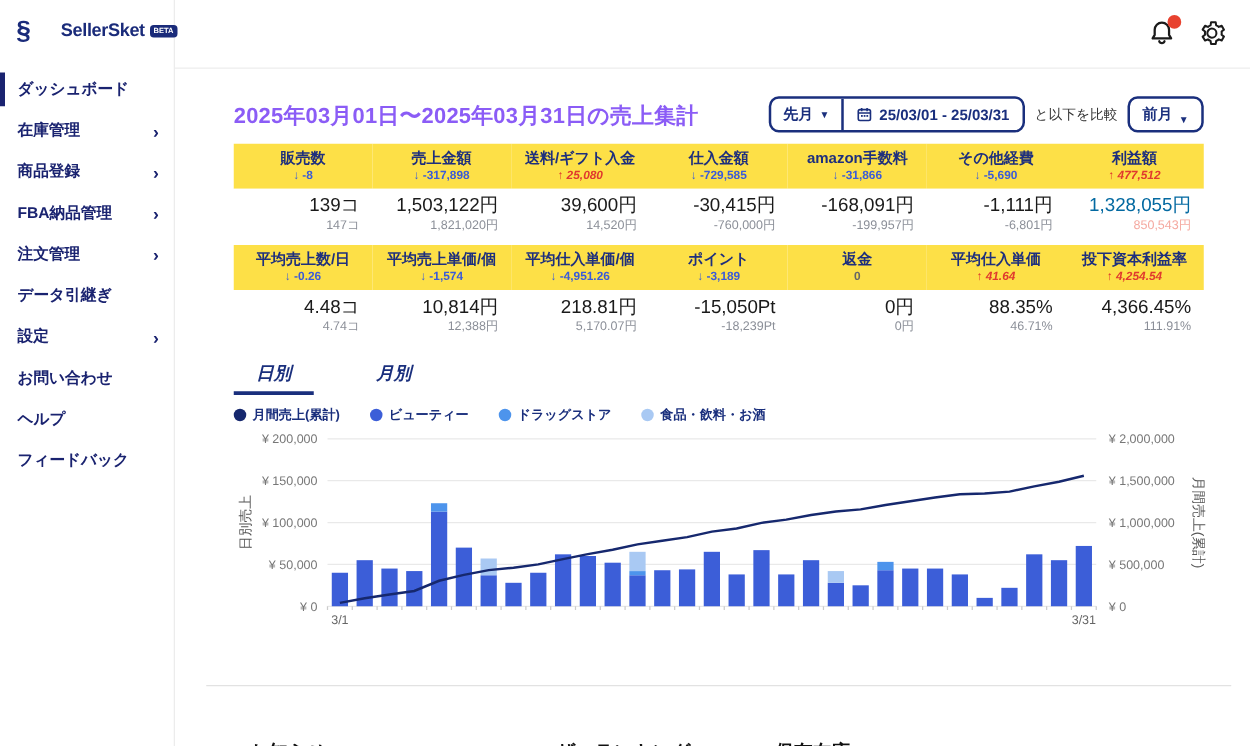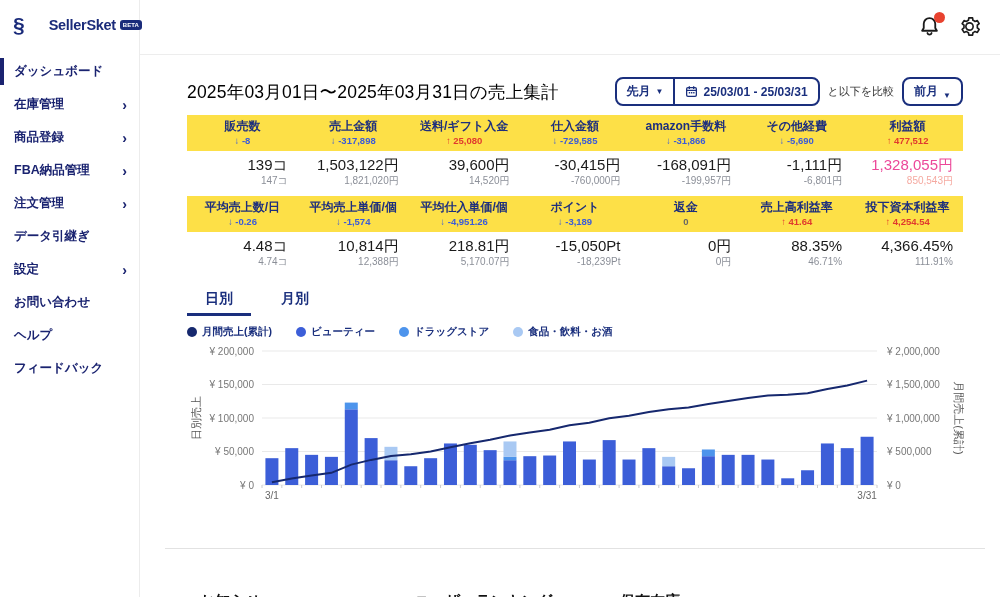--- a/index.html
+++ b/index.html
@@ -20,47 +20,47 @@
 
   
   .topbar { position:absolute; left:140px; top:0; right:0; height:55px; background:#fff; border-bottom:1px solid #ededed; display:flex; align-items:center; justify-content:flex-end; gap:16px; padding-right:18px; z-index:2; }
   .icon-btn { position:relative; width:24px; height:24px; cursor:pointer; }
   .notif-dot { position:absolute; top:-3px; right:-3px; width:11px; height:11px; border-radius:50%; background:#e8422f; }
 
   
   .main { position:absolute; left:140px; top:55px; right:0; bottom:0; padding:0 37px 0 47px; overflow:hidden; background:#fff; }
 
   .title-row { margin-top:22px; display:flex; align-items:center; justify-content:space-between; }
-  .page-title { font-size:17.5px; font-weight:normal; color:#000000; letter-spacing:0.2px; }
+  .page-title { font-size:17.5px; font-weight:bold; color:#8b5cf6; letter-spacing:0.2px; }
   .controls { display:flex; align-items:center; gap:8px; }
   .btn-group { display:flex; border:2px solid #1a2f7d; border-radius:8px; overflow:hidden; background:#fff; }
   .seg { display:flex; align-items:center; gap:5px; padding:4px 10px; font-size:12px; font-weight:bold; color:#1a2f7d; cursor:pointer; white-space:nowrap; }
   .seg + .seg { border-left:2px solid #1a2f7d; }
   .caret { font-size:8px; }
   .compare-text { font-size:11px; color:#333; white-space:nowrap; }
   .btn-outline { display:flex; align-items:flex-end; gap:5px; border:2px solid #1a2f7d; border-radius:8px; padding:4px 10px; font-size:12px; font-weight:bold; color:#1a2f7d; cursor:pointer; background:#fff; white-space:nowrap; }
 
   
   .stats { margin-top:9px; }
   .stats-grid { display:grid; grid-template-columns:repeat(7,1fr); }
   .stats-grid + .stats-grid { margin-top:5px; }
   .stat-head { background:#fde047; text-align:center; padding:4px 3px 4px; }
   .stat-label { color:#1e2f7d; font-weight:bold; font-size:12px; line-height:15px; }
   .stat-delta { font-size:9.5px; line-height:12px; margin-top:1px; font-weight:bold; }
   .dir-down { color:#3a5bd9; }
-  .dir-up { color:#e0392e; }
+  .dir-up { color:#e0392e;font-style:italic; }
   .dir-neutral { color:#666; }
   .stat-cell { text-align:right; padding:5px 10px 4px; background:#fff; }
   .stat-value { font-size:15px; line-height:18px; color:#1a1a1a; }
   .stat-sub { font-size:10px; line-height:12px; color:#8b8f98; margin-top:1px; }
-  .stat-cell.highlight .stat-value { color:#ec4899; }
+  .stat-cell.highlight .stat-value { color:#0369a1; }
   .stat-cell.highlight .stat-sub { color:#f5a9a0; }
 
   
-  .tabs { margin-top:16px; display:flex; gap:12px; }
+  .tabs { margin-top:16px; display:flex; gap:32px;font-style:italic; }
   .tab { font-size:14px; font-weight:bold; color:#1a2f7d; padding:2px 18px 5px; cursor:pointer; border-bottom:3px solid transparent; }
   .tab.active { border-bottom-color:#1a2f7d; }
   .legend { margin-top:9px; display:flex; gap:24px; align-items:center; }
   .legend-item { display:flex; align-items:center; gap:5px; font-size:10.5px; font-weight:bold; color:#1a2f7d; cursor:pointer; }
   .legend-dot { width:10px; height:10px; border-radius:50%; flex:0 0 auto; }
 
   
   .chart { margin-top:4px; height:176px; }
 
   
@@ -237,21 +237,21 @@
           </div>
           <div class="stat-head">
             <div class="stat-label">ポイント</div>
             <div class="stat-delta dir-down">↓ -3,189</div>
           </div>
           <div class="stat-head">
             <div class="stat-label">返金</div>
             <div class="stat-delta dir-neutral">0</div>
           </div>
           <div class="stat-head">
-            <div class="stat-label">売上高利益率</div>
+            <div class="stat-label">平均仕入単価</div>
             <div class="stat-delta dir-up">↑ 41.64</div>
           </div>
           <div class="stat-head">
             <div class="stat-label">投下資本利益率</div>
             <div class="stat-delta dir-up">↑ 4,254.54</div>
           </div>
           <div class="stat-cell">
             <div class="stat-value">4.48コ</div>
             <div class="stat-sub">4.74コ</div>
           </div>

